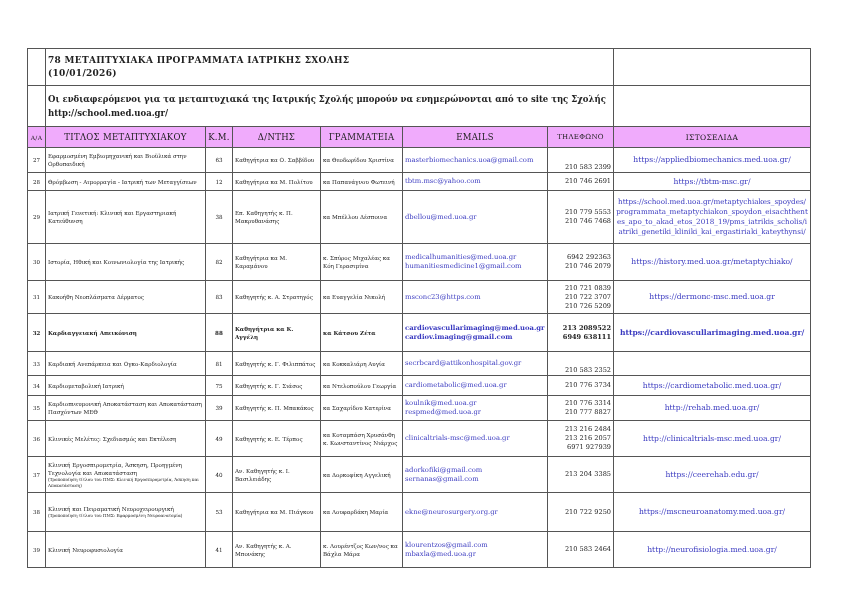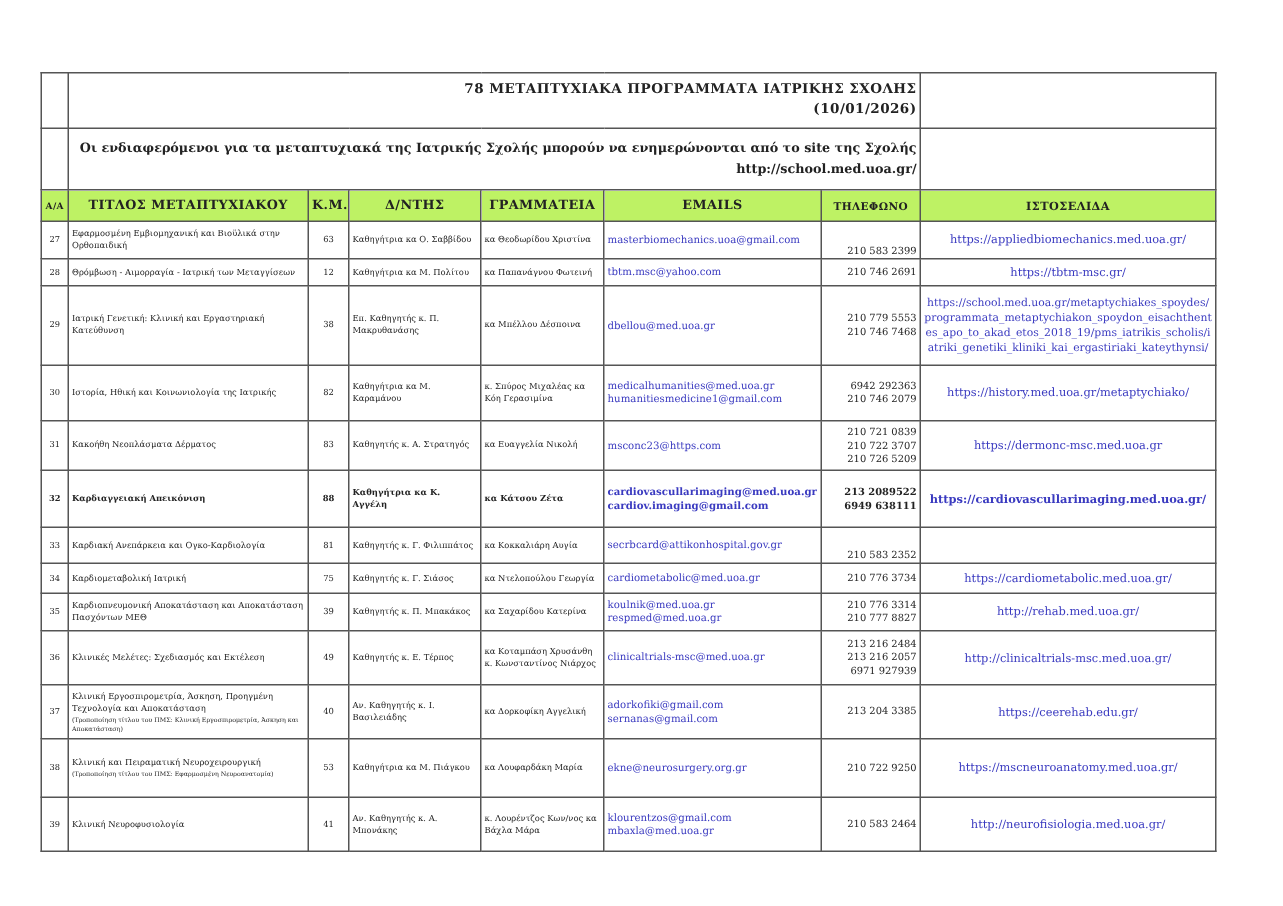--- a/index.html
+++ b/index.html
@@ -1,22 +1,22 @@
 <!DOCTYPE html>
 <html><head>
 <meta charset="utf-8">
 <style>
   html, body { margin:0; padding:0; background:#ffffff; }
   body { width:855px; height:604px; position:relative; overflow:hidden; font-family:"DejaVu Serif","Liberation Serif",serif; color:#222; }
   table.doc { position:absolute; left:27px; top:48px; width:783px; border-collapse:collapse; table-layout:fixed; }
   table.doc td, table.doc th { border:1px solid #555; padding:0 2px; vertical-align:middle; overflow:hidden; }
   .title-row td { height:36px; }
-  .title-main { text-align:right; font-weight:bold; font-size:9px; letter-spacing:0.3px; line-height:13px; padding-top:2px; vertical-align:top; }
-  .title-sub { text-align:right; font-weight:bold; font-size:8.5px; line-height:14px; vertical-align:top; padding-top:3px; }
-  .hdr th { background:#bef264; font-weight:bold; font-size:8.5px; height:20px; color:#222; letter-spacing:0.3px; }
+  .title-main { text-align:left; font-weight:bold; font-size:9px; letter-spacing:0.3px; line-height:13px; padding-top:2px; vertical-align:top; }
+  .title-sub { text-align:left; font-weight:bold; font-size:8.5px; line-height:14px; vertical-align:top; padding-top:3px; }
+  .hdr th { background:#f0abfc; font-weight:normal; font-size:8.5px; height:20px; color:#222; letter-spacing:0.3px; }
   .hdr th.aa { font-size:6px; }
   td.num { text-align:center; font-size:5.5px; }
   td.title { font-size:5.6px; line-height:8px; }
   td.title .note { display:block; font-size:4.2px; line-height:6px; }
   td.km { text-align:center; font-size:5.6px; }
   td.dir, td.sec { font-size:5.6px; line-height:8px; }
   td.mail { font-size:6.8px; line-height:9px; color:#3a3ac0; }
   td.phone { text-align:right; font-size:6.6px; line-height:9px; }
   td.phone.bottom { vertical-align:bottom; }
   td.web { text-align:center; font-size:7.6px; line-height:10px; color:#3a3ac0; }

